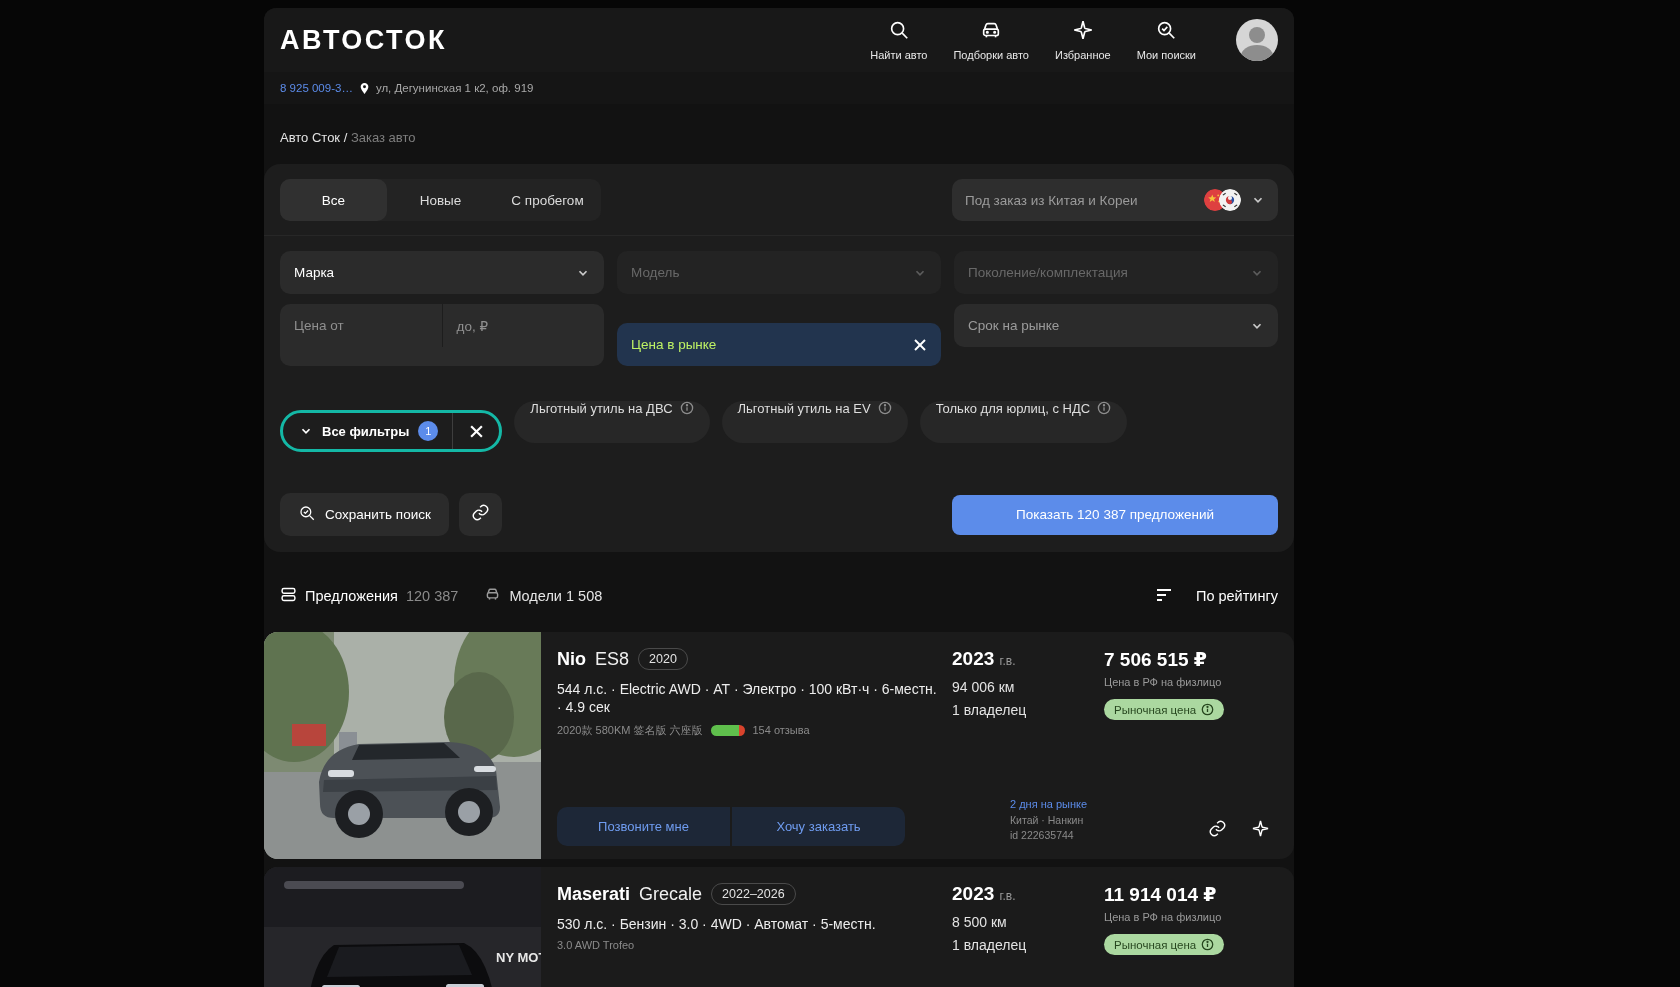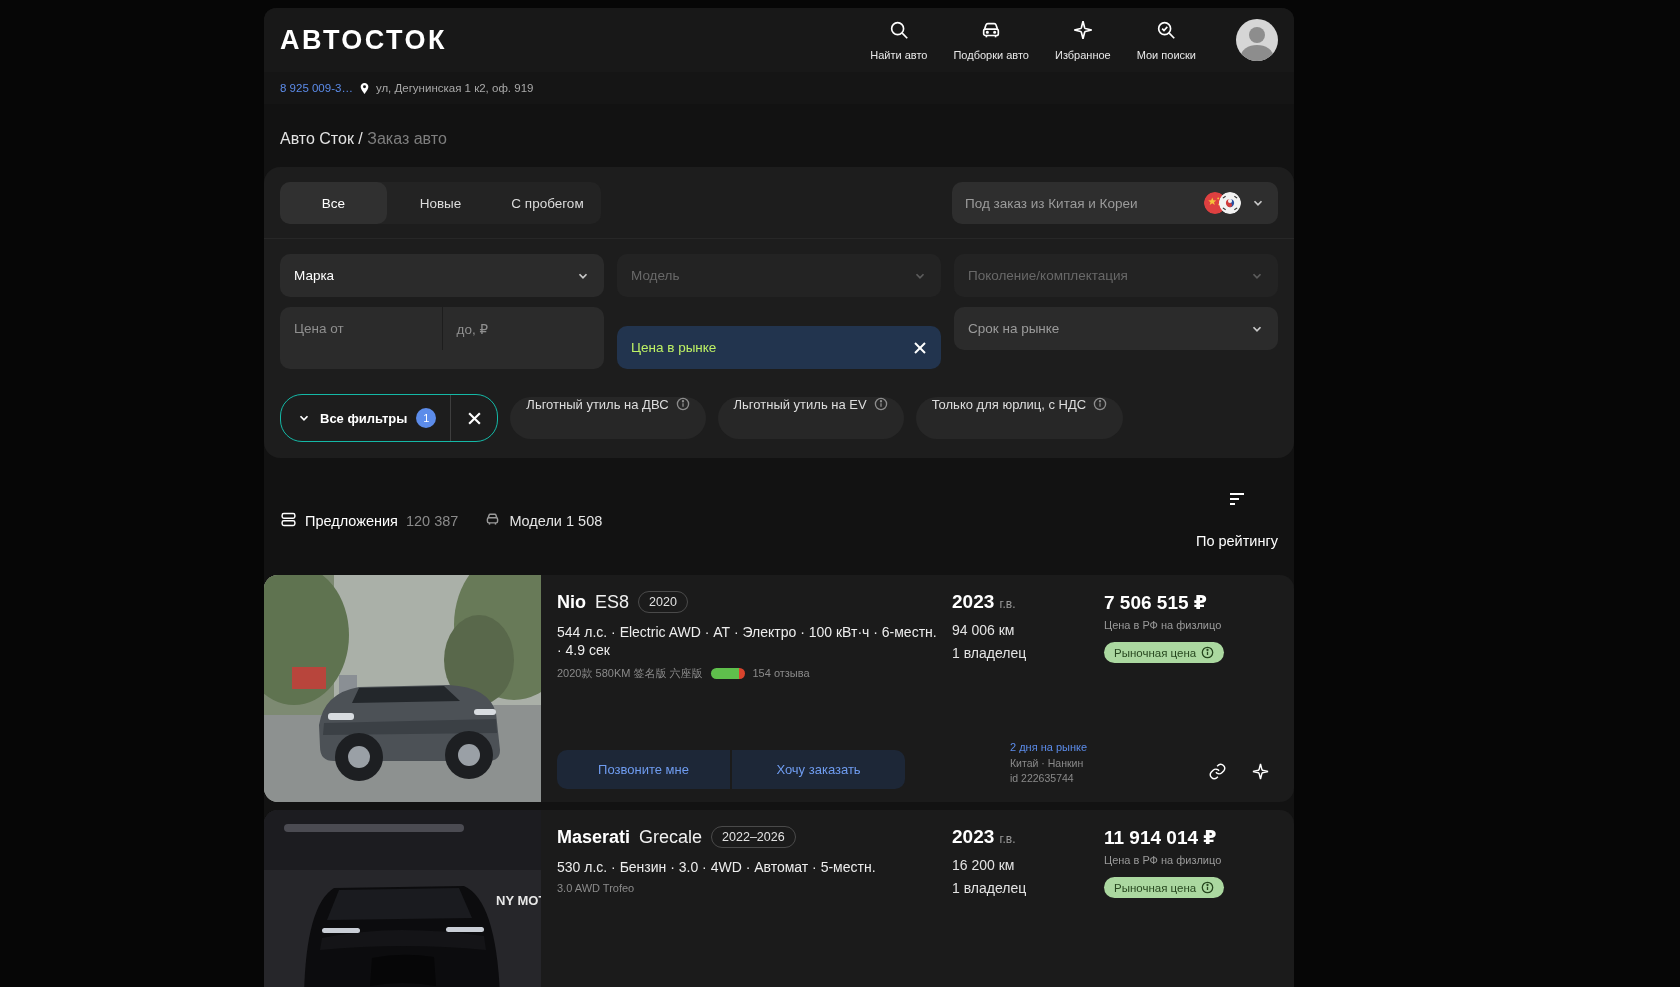--- a/index.html
+++ b/index.html
@@ -24,21 +24,21 @@
     border-radius:50%; background:#8d8d8d; }
 
   
   .contactbar { height:32px; background:#151515; display:flex; align-items:center;
     padding:0 16px; gap:6px; font-size:11.5px; }
   .phone { color:#5c8cea; text-decoration:none; }
   .pin-icon svg { width:11px; height:13px; display:block; }
   .address { color:#a9a9a9; }
 
   
-  .breadcrumb { margin:26px 16px 0; font-size:16px; }
+  .breadcrumb { margin:26px 16px 0; font-size:13px; }
   .bc-root { color:#e3e3e3; cursor:pointer; }
   .bc-current { color:#7e7e7e; }
   .page-title { margin:15px 16px 0; font-size:26px; font-weight:700; }
   .title-link { color:#5c8cea; text-decoration:underline; cursor:pointer; }
 
   
   .panel { margin:19px 0 0; background:#1d1d1d; border-radius:16px; padding:15px 16px 16px; }
   .row1 { display:flex; align-items:center; }
   .tab-group { display:flex; background:#232323; border-radius:10px; }
   .tab { width:107px; height:42px; display:flex; align-items:center; justify-content:center;
@@ -64,22 +64,22 @@
   .field.off .chev { stroke:#5c5c5c; }
   .field .chev, .field .xic { margin-left:auto; }
   .price-group { display:flex; background:#2b2b2b; border-radius:10px; overflow:hidden; }
   .price-cell { flex:1; display:flex; align-items:center; padding:0 14px; font-size:13.5px;
     color:#8f8f8f; height:43px; }
   .price-cell + .price-cell { border-left:1px solid #1d1d1d; }
   .field.market { background:#22344e; color:#bef264; cursor:pointer;margin-top:19px; }
   .xic { width:14px; height:14px; stroke:#fff; stroke-width:2; }
 
   .chips-row { display:flex; align-items:center; gap:12px; margin-top:25px; }
-  .all-filters { display:flex; align-items:center; height:48px;
-    border:1px solid #14b8a6; border-radius:22px; }
+  .all-filters { display:flex; align-items:center; height:42px;
+    border:3px solid #14b8a6; border-radius:22px;margin-top:19px; }
   .af-left { display:flex; align-items:center; gap:9px; padding:0 14px 0 16px; cursor:pointer; }
   .af-label { font-size:13px; font-weight:700; color:#fff; }
   .af-count { width:20px; height:20px; border-radius:50%; background:#5c8cea; color:#fff;
     font-size:11px; display:flex; align-items:center; justify-content:center; }
   .af-sep { width:1px; align-self:stretch; background:#3e3e3e; }
   .af-clear { width:46px; height:100%; display:flex; align-items:center; justify-content:center;
     cursor:pointer; }
   .af-clear .xic { width:15px; height:15px; }
   .chip { height:42px; background:#272727; border-radius:22px; display:flex; align-items:flex-start;
     gap:7px; padding:0 16px; font-size:13px; color:#dedede; cursor:pointer; }
@@ -96,21 +96,21 @@
     border-radius:8px; color:#fff; font-size:13.5px; display:flex; align-items:center;
     justify-content:center; cursor:pointer; font-family:inherit; }
 
   
   .results-bar { display:flex; align-items:center; margin:34px 16px 0; font-size:14.5px; }
   .rb-item { display:flex; align-items:center; gap:8px; cursor:pointer; }
   .rb-item svg { width:17px; height:17px; stroke:#fff; fill:none; stroke-width:1.7; }
   .rb-item.dim svg { stroke:#9a9a9a; }
   .rb-count { color:#8a8a8a; }
   .rb-models { margin-left:26px; color:#e5e5e5; }
-  .sort { margin-left:auto; display:flex; align-items:center; gap:24px; cursor:pointer;flex-direction:column; }
+  .sort { margin-left:auto; display:flex; align-items:center; gap:24px; cursor:pointer; }
   .sort svg { width:16px; height:14px; stroke:#fff; stroke-width:2; }
 
   
   .card { margin-top:26px; background:#1b1b1b; border-radius:14px; display:flex;
     overflow:hidden; height:227px; }
   .card + .card { margin-top:8px; }
   .card-img { width:277px; flex-shrink:0; position:relative; cursor:pointer; }
   .card-img svg { width:100%; height:100%; display:block; }
   .card-body { flex:1; padding:16px 18px 13px 16px; display:flex; flex-direction:column; }
   .card-grid { display:grid; grid-template-columns:1fr 142px 172px; gap:0 10px; }
@@ -328,20 +328,41 @@
       <div class="chip">
         <span>Только для юрлиц, с НДС</span>
         <svg class="info" viewBox="0 0 16 16">
             <circle cx="8" cy="8" r="6.4"></circle>
             <line x1="8" y1="7.2" x2="8" y2="11"></line>
             <circle cx="8" cy="4.9" r="0.6" fill="#8d8d8d"></circle>
           </svg>
       </div>
     </div>
 
+    <div class="actions-row">
+      <div class="save-btn">
+        <span>
+          <svg viewBox="0 0 24 24">
+              <circle cx="10.5" cy="10.5" r="6.5"></circle>
+              <line x1="15.5" y1="15.5" x2="21" y2="21"></line>
+              <path d="M7.8 10.5 L9.8 12.5 L13.4 8.6"></path>
+            </svg>
+        </span>
+        <span>Сохранить поиск</span>
+      </div>
+      <div class="link-btn">
+        <span>
+          <svg viewBox="0 0 24 24">
+              <path d="M10 13a5 5 0 0 0 7.5.5l2.5-2.5a5 5 0 0 0-7-7L11.5 5.5"></path>
+              <path d="M14 11a5 5 0 0 0-7.5-.5L4 13a5 5 0 0 0 7 7l1.5-1.5"></path>
+            </svg>
+        </span>
+      </div>
+      <button class="submit-btn">Показать 120 387 предложений</button>
+    </div>
   </div>
 
   <div class="results-bar">
     <div class="rb-item">
       <span>
         <svg viewBox="0 0 20 20">
             <rect x="2.5" y="3" width="15" height="5.6" rx="2"></rect>
             <rect x="2.5" y="11.4" width="15" height="5.6" rx="2"></rect>
           </svg>
       </span>
@@ -484,21 +505,21 @@
           <div class="c-specs">530 л.с. · Бензин · 3.0 · 4WD · Автомат · 5-местн.</div>
           <div class="trim-row">
             <span>3.0 AWD Trofeo</span>
           </div>
         </div>
         <div>
           <div class="year-line">
             <span>2023</span>
             <span class="year-suffix">г.в.</span>
           </div>
-          <div class="mid-line first">16 200 км</div>
+          <div class="mid-line first">8 500 км</div>
           <div class="mid-line">1 владелец</div>
         </div>
         <div>
           <div class="c-price">11 914 014 ₽</div>
           <div class="price-note">Цена в РФ на физлицо</div>
           <div class="green-badge">
             <span>Рыночная цена</span>
             <svg class="info" viewBox="0 0 16 16">
                 <circle cx="8" cy="8" r="6.4"></circle>
                 <line x1="8" y1="7.2" x2="8" y2="11"></line>

